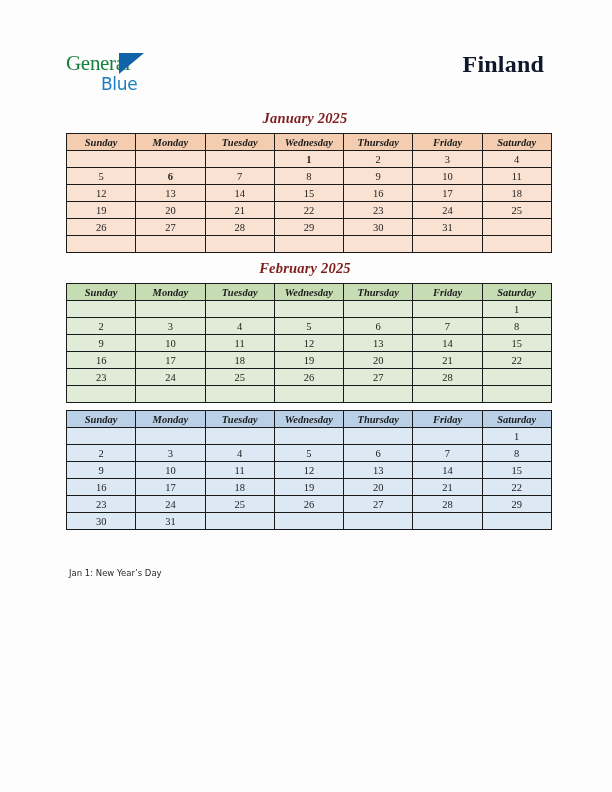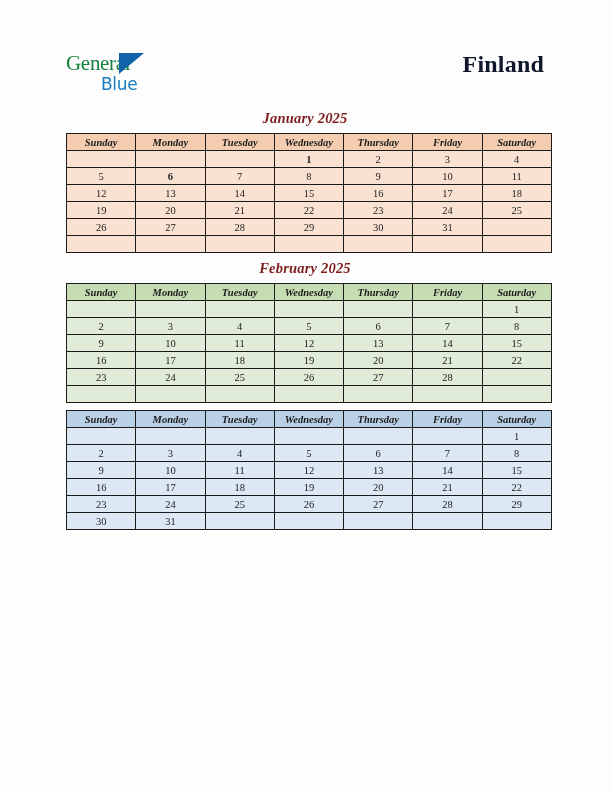--- a/index.html
+++ b/index.html
@@ -377,13 +377,14 @@
           <td></td>
           <td></td>
           <td></td>
           <td></td>
         </tr>
       </tbody>
   </table>
 </div>
 
 <div class="holiday-notes">
+  <div class="holiday-note indent">Jan 1: New Year’s Day</div>
 </div>
 
 </body></html>

